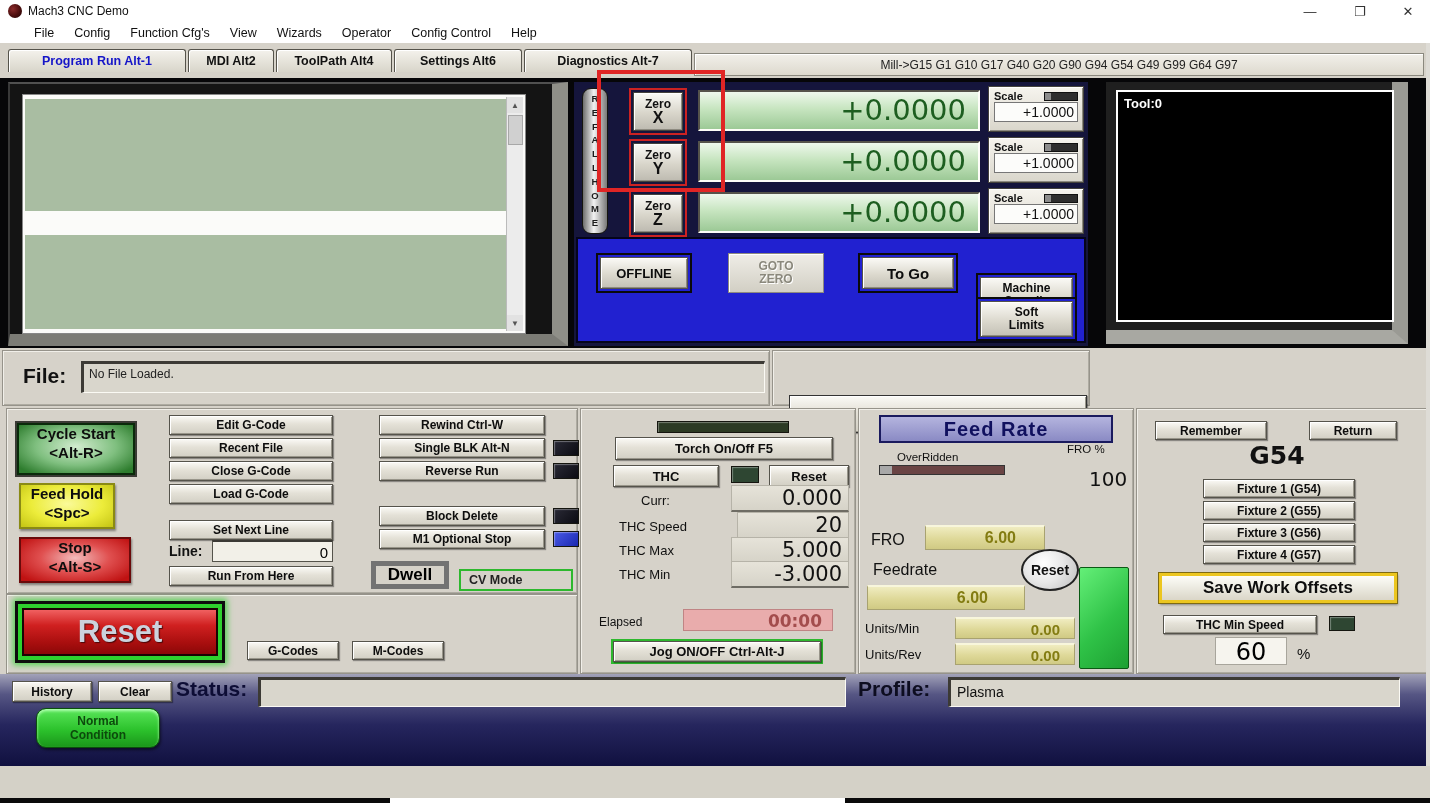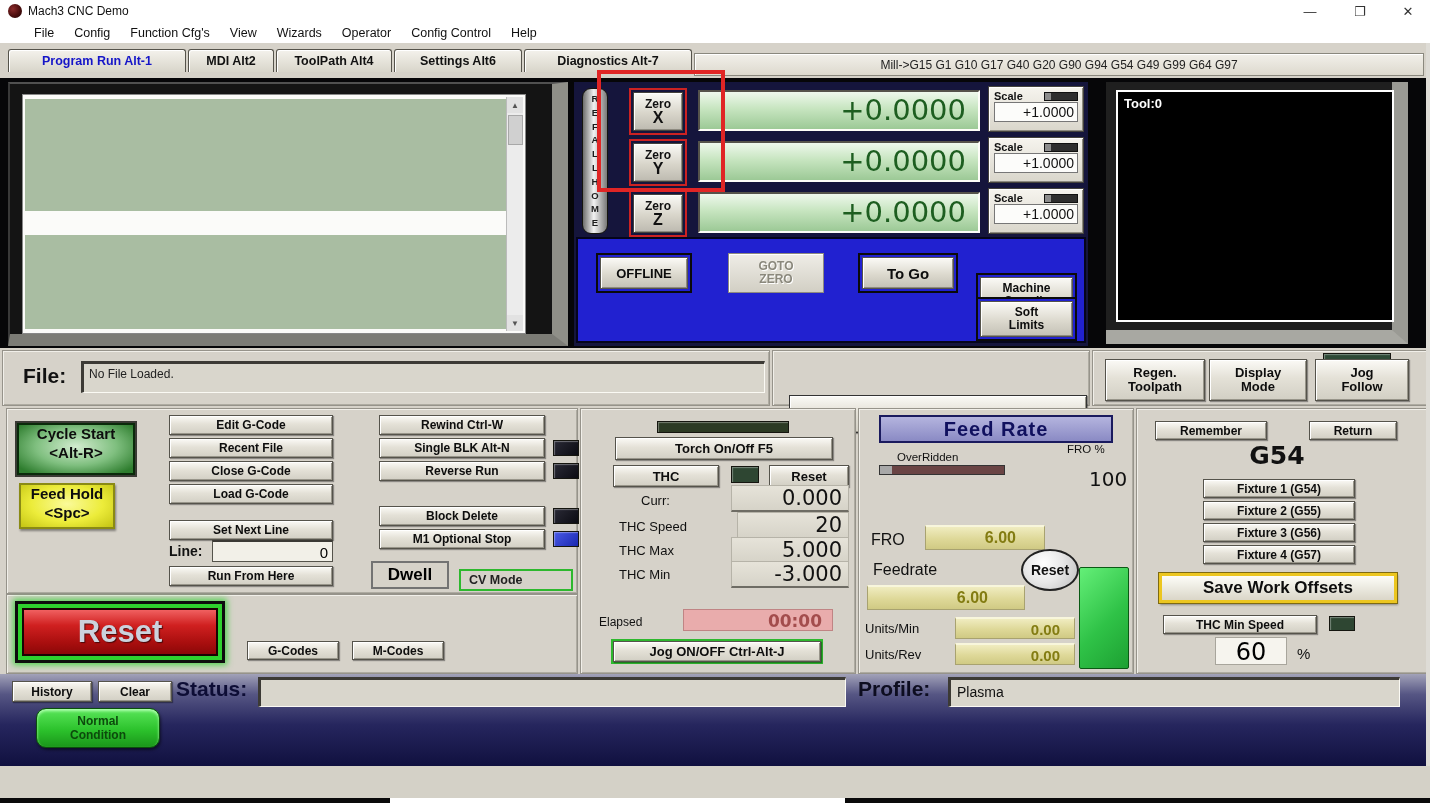--- a/index.html
+++ b/index.html
@@ -249,66 +249,55 @@
   <div class="abs annotation"></div>
 
   <div class="abs" style="left:0;top:348px;width:1430px;height:60px;">
     <div class="abs group" style="left:2px;top:2px;width:768px;height:56px;">
       <div class="abs lbl" style="left:20px;top:13px;font-weight:bold;font-size:21px;">File:</div>
       <div class="abs sunken" style="left:78px;top:10px;width:684px;height:32px;font-size:12px;color:#222;padding:3px 5px;">No File Loaded.</div>
     </div>
     <div class="abs group" style="left:772px;top:2px;width:318px;height:56px;">
       <div class="abs btn" style="left:16px;top:8px;width:298px;height:38px;font-size:13px;border:1px solid #333;margin-top:36px;">Load Wizards</div>
     </div>
-    <div class="abs group" style="left:1092px;top:2px;width:336px;height:56px;">
-      <div class="abs led" style="left:230px;top:2px;width:68px;height:7px;background:#2e4a36;"></div>
-      <div class="abs btn two" style="left:12px;top:8px;width:100px;height:42px;font-size:13px;">
-        <span>Regen.</span>
-          <span>Toolpath</span>
-      </div>
-      <div class="abs btn two" style="left:116px;top:8px;width:98px;height:42px;font-size:13px;">
-        <span>Display</span>
-          <span>Mode</span>
-      </div>
-      <div class="abs btn two" style="left:222px;top:8px;width:94px;height:42px;font-size:13px;">
-        <span>Jog</span>
-          <span>Follow</span>
-      </div>
-    </div>
   </div>
 
   <div class="abs group" style="left:6px;top:408px;width:572px;height:186px;">
     <div class="abs cycle two" style="left:10px;top:14px;width:118px;height:52px;display:flex;">
       <span class="bigtxt">Cycle Start</span>
         <span class="bigtxt">&lt;Alt-R&gt;</span>
     </div>
     <div class="abs hold two" style="left:12px;top:74px;width:96px;height:46px;display:flex;">
       <span class="bigtxt">Feed Hold</span>
         <span class="bigtxt">&lt;Spc&gt;</span>
+    </div>
+    <div class="abs stopb two" style="left:12px;top:128px;width:112px;height:46px;display:flex;">
+      <span class="bigtxt">Stop</span>
+        <span class="bigtxt">&lt;Alt-S&gt;</span>
     </div>
 
     <div class="abs btn" style="left:162px;top:6px;width:164px;height:20px;">Edit G-Code</div>
     <div class="abs btn" style="left:162px;top:29px;width:164px;height:20px;">Recent File</div>
     <div class="abs btn" style="left:162px;top:52px;width:164px;height:20px;">Close G-Code</div>
     <div class="abs btn" style="left:162px;top:75px;width:164px;height:20px;">Load G-Code</div>
     <div class="abs btn" style="left:162px;top:111px;width:164px;height:20px;">Set Next Line</div>
     <div class="abs lbl" style="left:162px;top:134px;font-weight:bold;font-size:14px;">Line:</div>
     <div class="abs" style="left:205px;top:131px;width:121px;height:22px;background:#f2f0e8;border:1px solid #55534b;border-top:2px solid #3c3a35;font-size:15px;text-align:right;padding:2px 4px;">0</div>
     <div class="abs btn" style="left:162px;top:157px;width:164px;height:20px;">Run From Here</div>
 
     <div class="abs btn" style="left:372px;top:6px;width:166px;height:20px;">Rewind Ctrl-W</div>
     <div class="abs btn" style="left:372px;top:29px;width:166px;height:20px;">Single BLK Alt-N</div>
     <div class="abs led" style="left:546px;top:31px;width:26px;height:16px;background:linear-gradient(135deg,#2a2a36,#0b0b12);"></div>
     <div class="abs btn" style="left:372px;top:52px;width:166px;height:20px;">Reverse Run</div>
     <div class="abs led" style="left:546px;top:54px;width:26px;height:16px;background:linear-gradient(135deg,#2a2a36,#0b0b12);"></div>
     <div class="abs btn" style="left:372px;top:97px;width:166px;height:20px;">Block Delete</div>
     <div class="abs led" style="left:546px;top:99px;width:26px;height:16px;background:linear-gradient(135deg,#2a2a36,#0b0b12);"></div>
     <div class="abs btn" style="left:372px;top:120px;width:166px;height:20px;">M1 Optional Stop</div>
     <div class="abs led" style="left:546px;top:122px;width:26px;height:16px;background:linear-gradient(135deg,#4a5ae6,#1a28b0);"></div>
-    <div class="abs" style="left:364px;top:152px;width:78px;height:28px;border:2px solid #737373;display:flex;align-items:center;justify-content:center;font-size:17px;font-weight:600;">Dwell</div>
+    <div class="abs" style="left:364px;top:152px;width:78px;height:28px;border:5px solid #737373;display:flex;align-items:center;justify-content:center;font-size:17px;font-weight:600;">Dwell</div>
     <div class="abs" style="left:452px;top:160px;width:114px;height:22px;border:2px solid #2eb82e;display:flex;align-items:center;padding-left:8px;font-size:12.5px;font-weight:bold;color:#222;">CV Mode</div>
   </div>
 
   <div class="abs group" style="left:6px;top:594px;width:572px;height:80px;">
     <div class="abs resetbtn" style="left:8px;top:6px;width:210px;height:62px;">
       <div class="inner">Reset</div>
     </div>
     <div class="abs btn" style="left:240px;top:46px;width:92px;height:19px;">G-Codes</div>
     <div class="abs btn" style="left:345px;top:46px;width:92px;height:19px;">M-Codes</div>
   </div>

